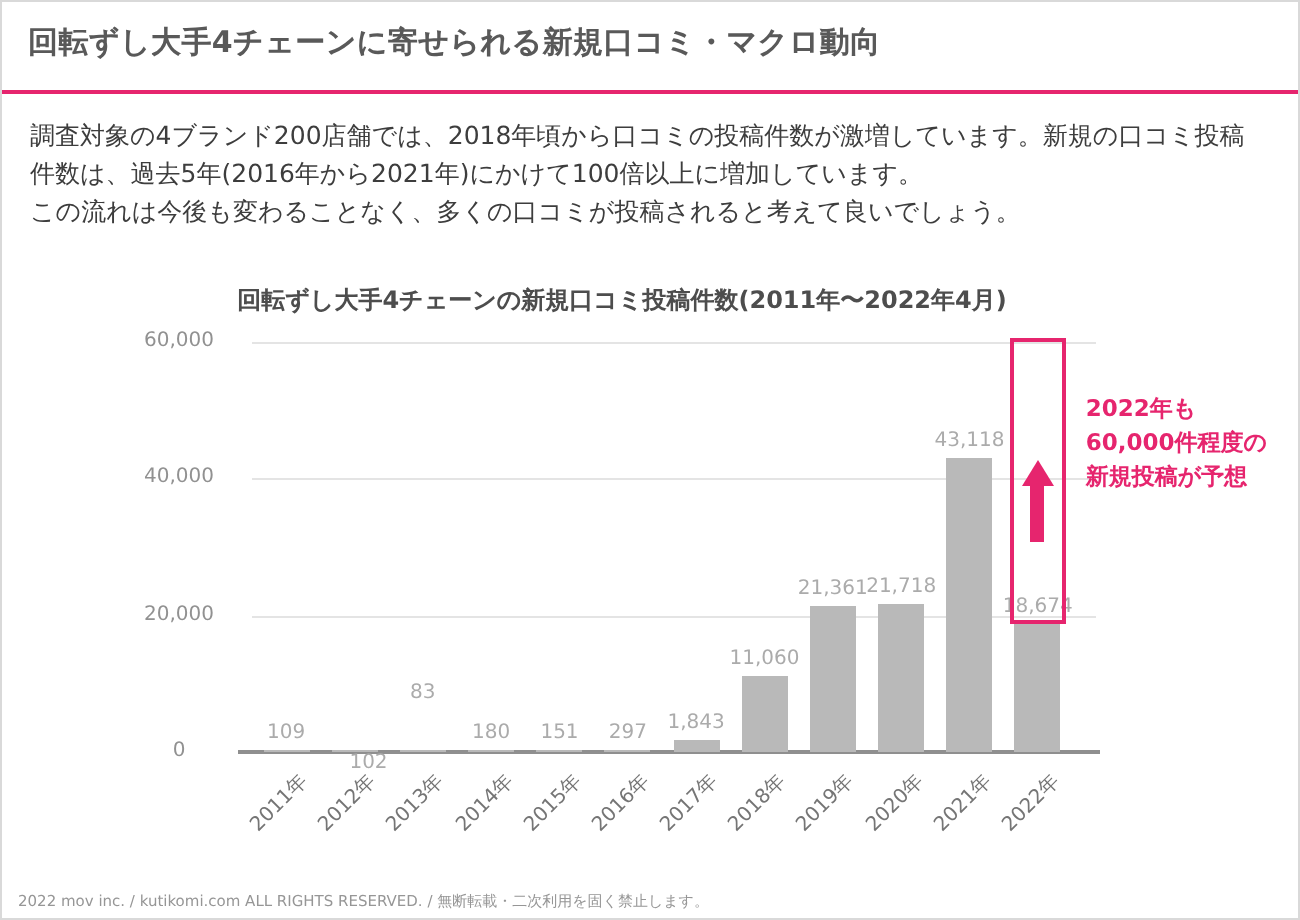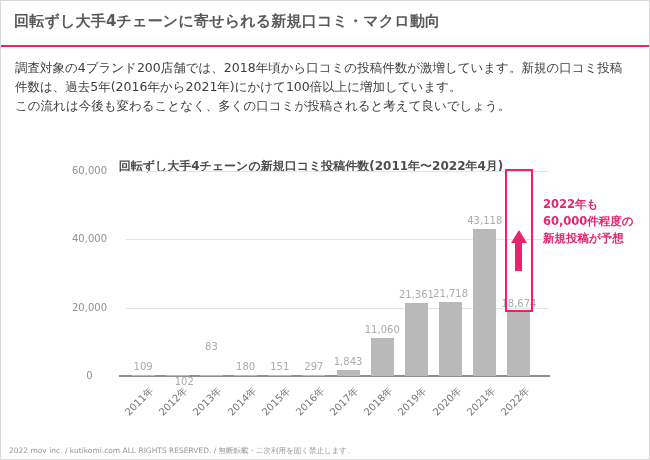--- a/index.html
+++ b/index.html
@@ -24,21 +24,21 @@
   .brand-name { font-size:13.5px; font-weight:bold; color:#333; letter-spacing:1px; line-height:17px; }
   .brand-sub { font-size:6px; letter-spacing:2.2px; color:#444; font-weight:bold; }
   
   .intro {
     position:absolute; top:57px; left:14px; right:10px;
     font-size:12.5px; color:#3d3d3d; line-height:19px; white-space:nowrap;
   }
   
   .chart { position:absolute; inset:0; }
   .chart-title {
-    position:absolute; top:157px; left:90px; width:440px; text-align:center;
+    position:absolute; top:141px; left:90px; width:440px; text-align:center;
     font-size:12px; font-weight:bold; color:#4d4d4d; white-space:nowrap;
   }
   .gridline { position:absolute; height:1px; background:#e4e4e4; }
   .axis-line { position:absolute; height:2px; background:#8f8f8f; }
   .ytick { position:absolute; font-size:10px; color:#919191; text-align:center; }
   .bar { position:absolute; }
   .bar-value { position:absolute; font-size:10px; color:#ababab; text-align:center; white-space:nowrap; }
   .xtick {
     position:absolute; font-size:10px; color:#757575; text-align:right;
     transform:rotate(-45deg); transform-origin:100% 0; white-space:nowrap;

